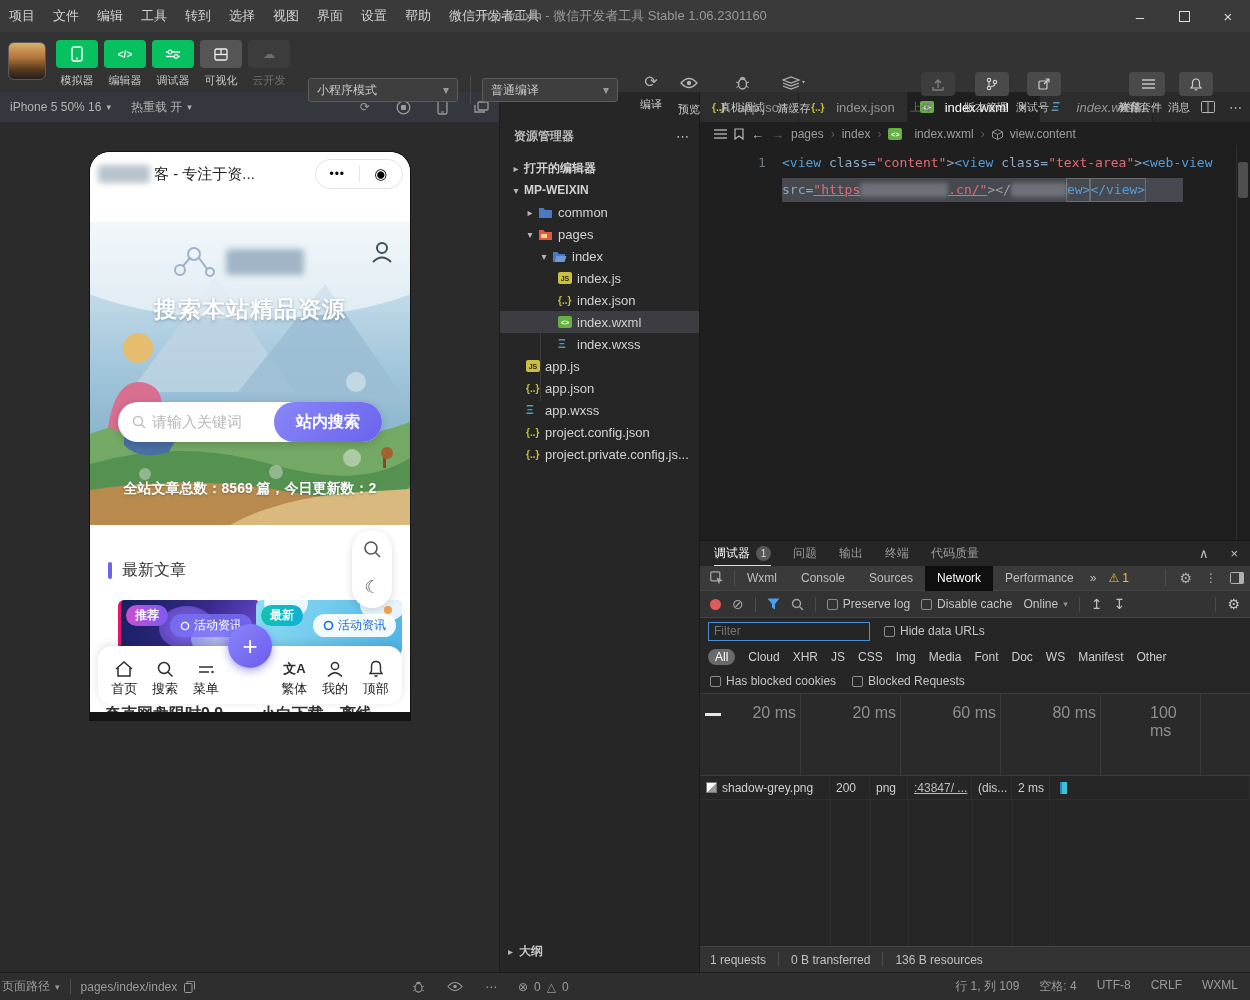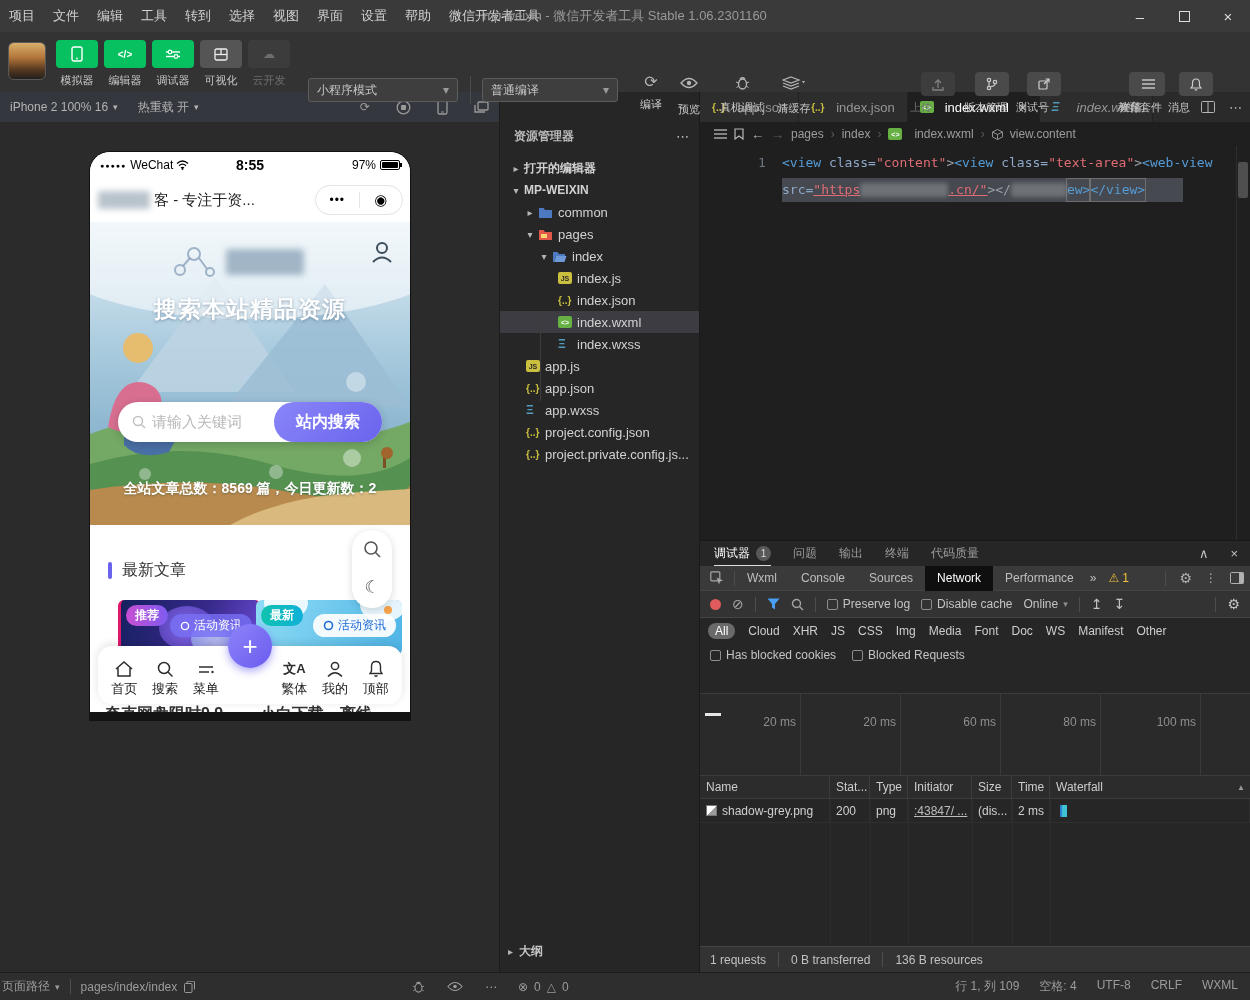--- a/index.html
+++ b/index.html
@@ -144,21 +144,21 @@
   .vsep{width:1px;height:15px;background:#4d4d4d}
   .ckb{display:inline-block;width:11px;height:11px;border:1px solid #8d8d8d;border-radius:2px;flex:none}
   .lblck{display:flex;align-items:center;gap:5px}
   .filterrow{height:26px;display:flex;align-items:center;gap:14px;padding:0 8px}
   .finput{width:162px;height:19px;background:#252525;border:1px solid #4a90d9;color:#bbb;font-size:12px;padding:0 5px;outline:none;font-family:inherit}
   .typesrow{height:25px;display:flex;align-items:center;gap:13px;padding:0 8px;font-size:12px;color:#cdcdcd}
   .allpill{background:#6a6a6a;color:#fff;border-radius:9px;padding:1px 7px}
   .blockrow{height:24px;display:flex;align-items:center;gap:16px;padding:0 10px;font-size:12px;color:#c4c4c4}
   .timeline{position:absolute;left:0;right:0;top:152px;height:83px;background:#2a2a2a;border-top:1px solid #3c3c3c;border-bottom:1px solid #3c3c3c}
   .tl-line{position:absolute;top:0;bottom:0;width:1px;background:#3a3a3a}
-  .tl-lbl{position:absolute;top:21px;font-size:12px;color:#8f8f8f;transform:translateX(-100%);padding-right:4px}
+  .tl-lbl{position:absolute;top:10px;font-size:16px;color:#8f8f8f;transform:translateX(-100%);padding-right:4px}
   .tl-dash{position:absolute;left:5px;top:19px;width:16px;height:3px;background:#e6e6e6}
   .ntable{position:absolute;left:0;right:0;top:235px;bottom:26px;font-size:12px}
   .nhead{height:23px;display:flex;background:#2c2c2c;border-bottom:1px solid #3c3c3c;color:#cdcdcd;position:relative}
   .ncell{display:flex;align-items:center;padding-left:6px;border-right:1px solid #3c3c3c;overflow:hidden;white-space:nowrap;flex:none}
   .c1{width:130px}.c2{width:40px}.c3{width:38px}.c4{width:64px}.c5{width:40px}.c6{width:38px}.c7{flex:1;border-right:none}
   .nrow{height:24px;display:flex;color:#cfcfcf;border-bottom:1px solid #2f2f2f;position:relative}
   .nrow .ncell{border-right:1px solid #2e2e2e}
   .imgthumb{width:11px;height:11px;background:linear-gradient(135deg,#fff 55%,#9a9a9a 55%);border:1px solid #777;margin-right:5px;flex:none}
   .initlink{text-decoration:underline;color:#bdbdbd}
   .wbar{width:7px;height:12px;background:linear-gradient(90deg,#2f7dd1 0 2px,#3ec1d3 2px 100%);margin-left:4px}
@@ -368,21 +368,21 @@
         </div>
       <div class="rlb">消息</div>
     </div>
   </div>
 
   <div class="main">
 
     <div class="sim">
       <div class="simbar">
         <span class="flex" style="gap:5px">
-            <span>iPhone 2 100% 16</span>
+            <span>iPhone 5 50% 16</span>
             <span style="font-size:9px">▾</span>
           </span>
         <span class="flex" style="gap:5px">
             <span>热重载 开</span>
             <span style="font-size:9px">▾</span>
           </span>
         <span class="simics">
           <span>⟳</span>
           <span>
               <svg width="15" height="15" viewBox="0 0 15 15">
@@ -399,35 +399,20 @@
           <span>
               <svg width="15" height="13" viewBox="0 0 15 13">
                 <rect x="4" y="1" width="10" height="8" rx="1" fill="none" stroke="#9a9a9a" stroke-width="1.3"></rect>
                 <path d="M1 4 v7 h10" fill="none" stroke="#9a9a9a" stroke-width="1.3"></path>
               </svg>
             </span>
         </span>
       </div>
 
       <div class="phone">
-        <div class="pstatus">
-          <span class="pdots">●●●●●</span>
-          <span style="font-size:12px">WeChat</span>
-          <span style="margin-left:3px">
-              <svg width="13" height="10" viewBox="0 0 13 10">
-                <path d="M1 3.5 Q6.5 -1.5 12 3.5 M3 5.8 Q6.5 2.5 10 5.8 M5 8 Q6.5 6.6 8 8" fill="none" stroke="#000" stroke-width="1.2"></path>
-                <circle cx="6.5" cy="9" r="0.9" fill="#000"></circle>
-              </svg>
-            </span>
-          <span class="ptime">8:55</span>
-          <span style="margin-left:auto;font-size:12px">97%</span>
-          <span class="pbat">
-              <i></i>
-            </span>
-        </div>
         <div class="pnav">
           <span class="blurblock" style="width:52px;height:18px"></span>
           <span class="pnav-title">客 - 专注于资...</span>
           <span class="capsule">
             <span class="cd">•••</span>
             <span class="sep"></span>
             <span class="tgt">◉</span>
           </span>
         </div>
 
@@ -822,20 +807,27 @@
               <span style="font-size:9px;color:#8f8f8f">▾</span>
             </span>
           <span class="vsep"></span>
           <span style="font-size:14px">↥</span>
           <span style="font-size:14px">↧</span>
           <span style="margin-left:auto"></span>
           <span class="vsep"></span>
           <span style="font-size:14px">⚙</span>
         </div>
 
+        <div class="filterrow">
+          <input class="finput" placeholder="Filter" style="">
+          <span class="lblck" style="font-size:12px;color:#c4c4c4">
+              <span class="ckb"></span>
+              <span>Hide data URLs</span>
+            </span>
+        </div>
 
         <div class="typesrow">
           <span class="allpill">All</span>
           <span>Cloud</span>
           <span>XHR</span>
           <span>JS</span>
           <span>CSS</span>
           <span>Img</span>
           <span>Media</span>
           <span>Font</span>
@@ -864,30 +856,20 @@
           <span class="tl-line" style="left:300px"></span>
             <span class="tl-lbl" style="left:300px">60 ms</span>
           <span class="tl-line" style="left:400px"></span>
             <span class="tl-lbl" style="left:400px">80 ms</span>
           <span class="tl-line" style="left:500px"></span>
             <span class="tl-lbl" style="left:500px">100 ms</span>
           <span class="tl-dash"></span>
         </div>
 
         <div class="ntable">
-          <div class="nhead">
-            <span class="ncell c1">Name</span>
-            <span class="ncell c2">Stat...</span>
-            <span class="ncell c3">Type</span>
-            <span class="ncell c4">Initiator</span>
-            <span class="ncell c5">Size</span>
-            <span class="ncell c6">Time</span>
-            <span class="ncell c7">Waterfall</span>
-            <span style="position:absolute;right:5px;top:7px;font-size:8px;color:#9a9a9a">▲</span>
-          </div>
           <div class="nrow">
             <span class="ncell c1">
                 <span class="imgthumb"></span>
                 <span>shadow-grey.png</span>
               </span>
             <span class="ncell c2">200</span>
             <span class="ncell c3">png</span>
             <span class="ncell c4">
                 <span class="initlink">:43847/ ...</span>
               </span>

